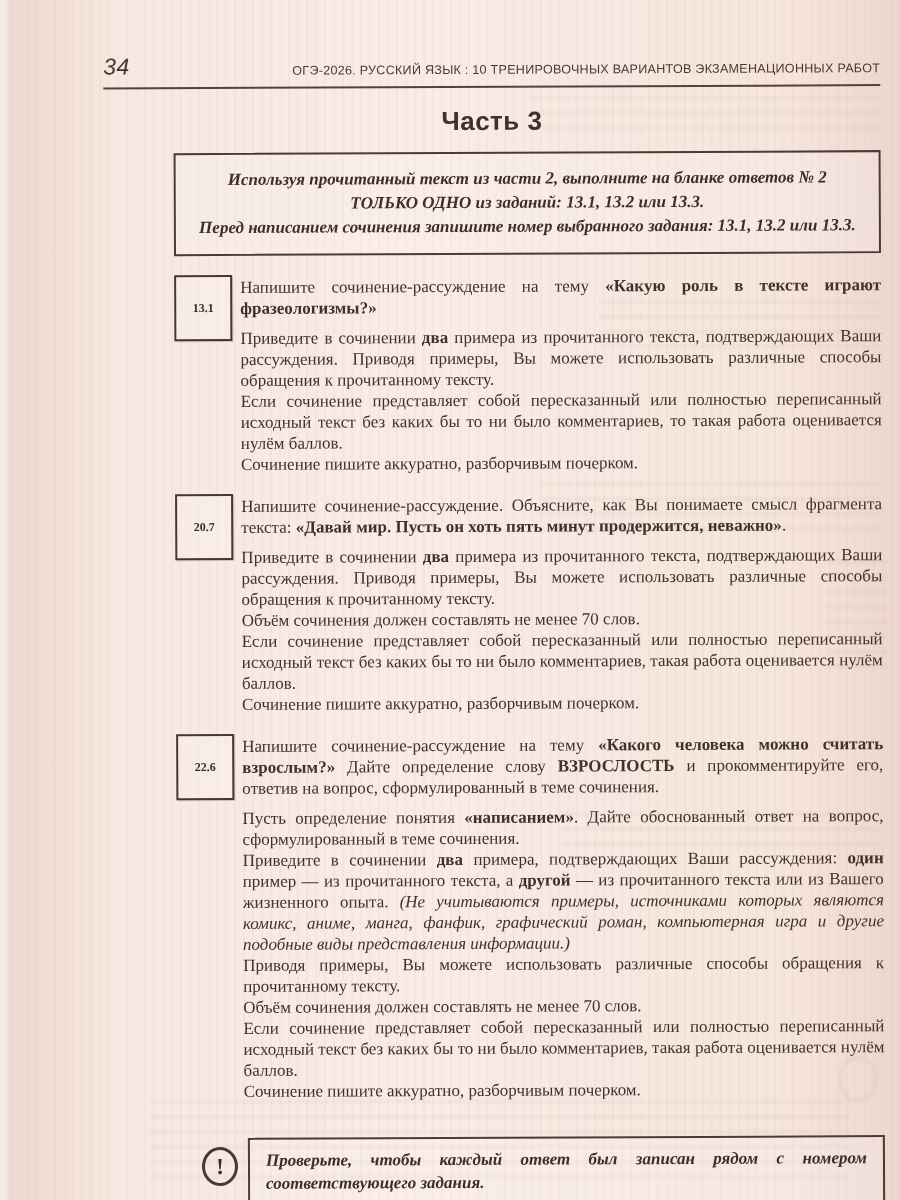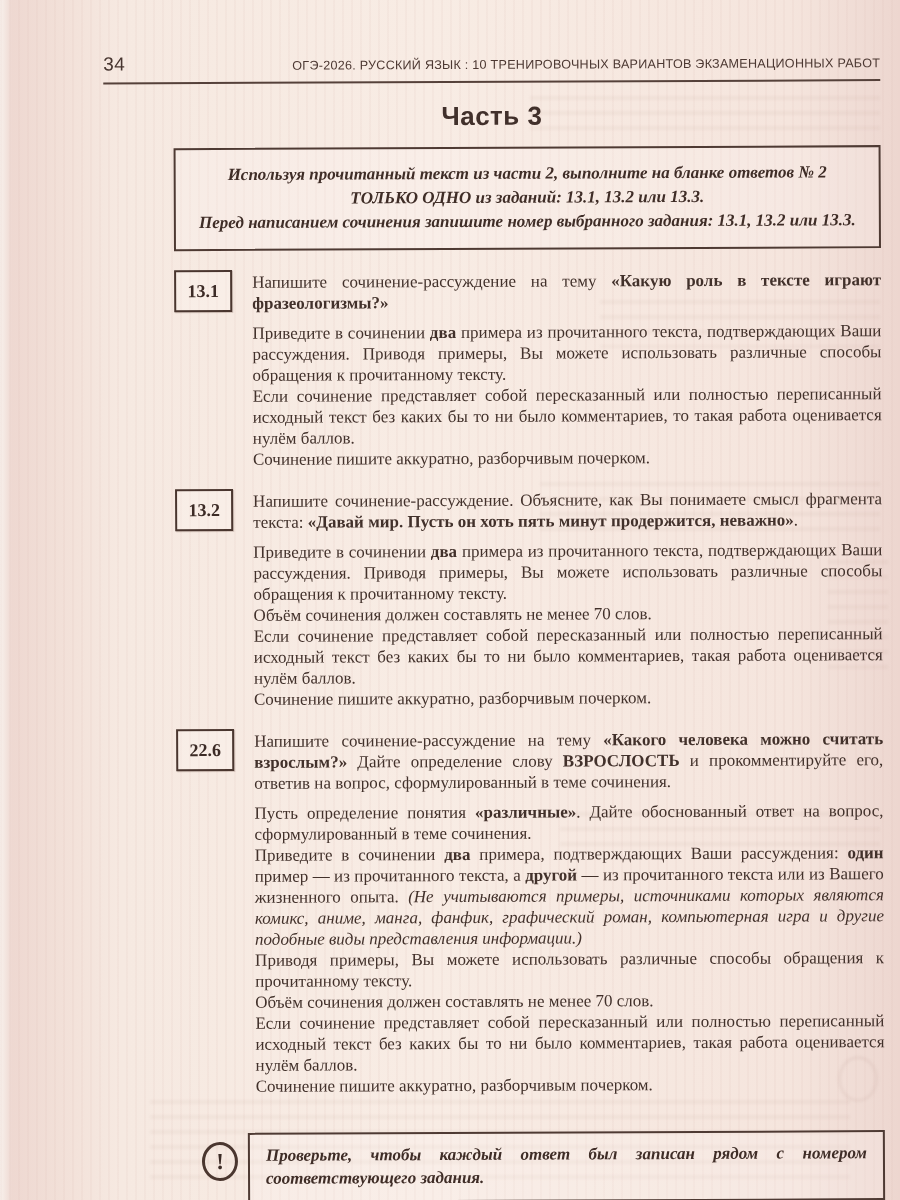--- a/index.html
+++ b/index.html
@@ -23,21 +23,21 @@
   .ghost-circle{position:absolute;pointer-events:none;opacity:.35;filter:blur(1.5px);
     border:3px solid rgba(168,132,122,.35);border-radius:50%;background:none;}
 
   .content{position:absolute;left:105px;top:52px;width:777px;}
 
   .header-row{
     display:flex;justify-content:space-between;align-items:flex-end;
     border-bottom:2px solid #55413a;padding-bottom:7px;
     font-family:"Liberation Sans", sans-serif;
   }
-  .page-number{font-size:19px;color:#47352f;letter-spacing:.5px;}
+  .page-number{font-size:23px;color:#47352f;letter-spacing:.5px;font-style:italic;}
   .running-title{font-size:12.6px;color:#4c3832;letter-spacing:.25px;padding-bottom:2px;}
 
   .part-title{
     text-align:center;margin-top:18px;
     font-family:"Liberation Sans", sans-serif;
     font-weight:700;font-size:26px;color:#41302b;letter-spacing:.5px;
   }
 
   .col{margin-left:70px;} 
 
@@ -47,27 +47,27 @@
     padding:13px 20px 14px;
     font-size:17px;line-height:24px;
     font-weight:700;font-style:italic;
     text-align:center;color:#3f2d27;
     background:rgba(255,252,248,.18);
   }
   .instruction-box p{margin:0;}
 
   .task{display:flex;margin-top:21px;}
   .task-num{
-    flex:0 0 auto;width:38px;height:26px;margin-right:20px;margin-top:-2px;
+    flex:0 0 auto;width:38px;height:26px;margin-right:8px;margin-top:-2px;
     border:2px solid #4a362f;
     display:flex;align-items:center;justify-content:center;
-    font-weight:700;font-size:18px;color:#3c2b26;
+    font-weight:700;font-size:12px;color:#3c2b26;
     background:rgba(255,252,248,.25);
     box-shadow:1px 1px 0 rgba(120,90,80,.25);
-    padding:6px 8px;
+    padding:18px 8px;
   }
   .task-body{flex:1;font-size:17px;line-height:21px;color:#42312b;}
   .task-body p{margin:0;text-align:justify;}
   .task-body p.gap{margin-top:9px;}
   .b{font-weight:700;}
   .i{font-style:italic;}
 
   .note{
     position:relative;margin-top:36px;margin-left:70px;
     border:2px solid #4e3a33;
@@ -119,35 +119,35 @@
           <div class="task-num">13.1</div>
           <div class="task-body">
               <p><span>Напишите сочинение-рассуждение на тему </span><span class="b">«Какую роль в тексте играют фразеологизмы?»</span></p>
               <p class="gap"><span>Приведите в сочинении </span><span class="b">два</span><span> примера из прочитанного текста, подтверждающих Ваши рассуждения. Приводя примеры, Вы можете использовать различные способы обращения к прочитанному тексту.</span></p>
               <p><span>Если сочинение представляет собой пересказанный или полностью переписанный исходный текст без каких бы то ни было комментариев, то такая работа оценивается нулём баллов.</span></p>
               <p><span>Сочинение пишите аккуратно, разборчивым почерком.</span></p>
             </div>
         </section>
 
         <section class="task">
-          <div class="task-num">13.2</div>
+          <div class="task-num">20.7</div>
           <div class="task-body">
               <p><span>Напишите сочинение-рассуждение. Объясните, как Вы понимаете смысл фрагмента текста: </span><span class="b">«Давай мир. Пусть он хоть пять минут продержится, неважно»</span><span>.</span></p>
               <p class="gap"><span>Приведите в сочинении </span><span class="b">два</span><span> примера из прочитанного текста, подтверждающих Ваши рассуждения. Приводя примеры, Вы можете использовать различные способы обращения к прочитанному тексту.</span></p>
               <p><span>Объём сочинения должен составлять не менее 70 слов.</span></p>
               <p><span>Если сочинение представляет собой пересказанный или полностью переписанный исходный текст без каких бы то ни было комментариев, такая работа оценивается нулём баллов.</span></p>
               <p><span>Сочинение пишите аккуратно, разборчивым почерком.</span></p>
             </div>
         </section>
 
         <section class="task">
           <div class="task-num">22.6</div>
           <div class="task-body">
               <p><span>Напишите сочинение-рассуждение на тему </span><span class="b">«Какого человека можно считать взрослым?»</span><span> Дайте определение слову </span><span class="b">ВЗРОСЛОСТЬ</span><span> и прокомментируйте его, ответив на вопрос, сформулированный в теме сочинения.</span></p>
-              <p class="gap"><span>Пусть определение понятия </span><span class="b">«различные»</span><span>. Дайте обоснованный ответ на вопрос, сформулированный в теме сочинения.</span></p>
+              <p class="gap"><span>Пусть определение понятия </span><span class="b">«написанием»</span><span>. Дайте обоснованный ответ на вопрос, сформулированный в теме сочинения.</span></p>
               <p><span>Приведите в сочинении </span><span class="b">два</span><span> примера, подтверждающих Ваши рассуждения: </span><span class="b">один</span><span> пример — из прочитанного текста, а </span><span class="b">другой</span><span> — из прочитанного текста или из Вашего жизненного опыта. </span><span class="i">(Не учитываются примеры, источниками которых являются комикс, аниме, манга, фанфик, графический роман, компьютерная игра и другие подобные виды представления информации.)</span></p>
               <p><span>Приводя примеры, Вы можете использовать различные способы обращения к прочитанному тексту.</span></p>
               <p><span>Объём сочинения должен составлять не менее 70 слов.</span></p>
               <p><span>Если сочинение представляет собой пересказанный или полностью переписанный исходный текст без каких бы то ни было комментариев, такая работа оценивается нулём баллов.</span></p>
               <p><span>Сочинение пишите аккуратно, разборчивым почерком.</span></p>
             </div>
         </section>
 
         <div class="note">
           <span class="note-icon">!</span>

